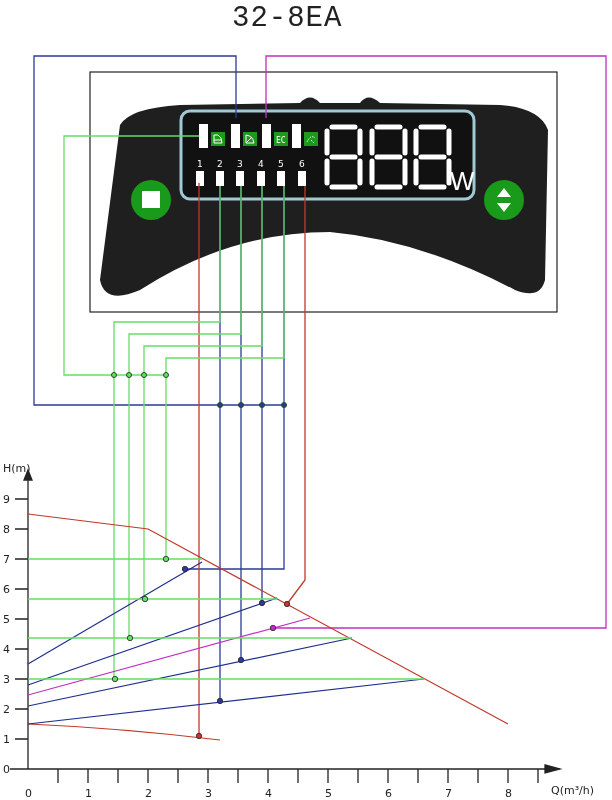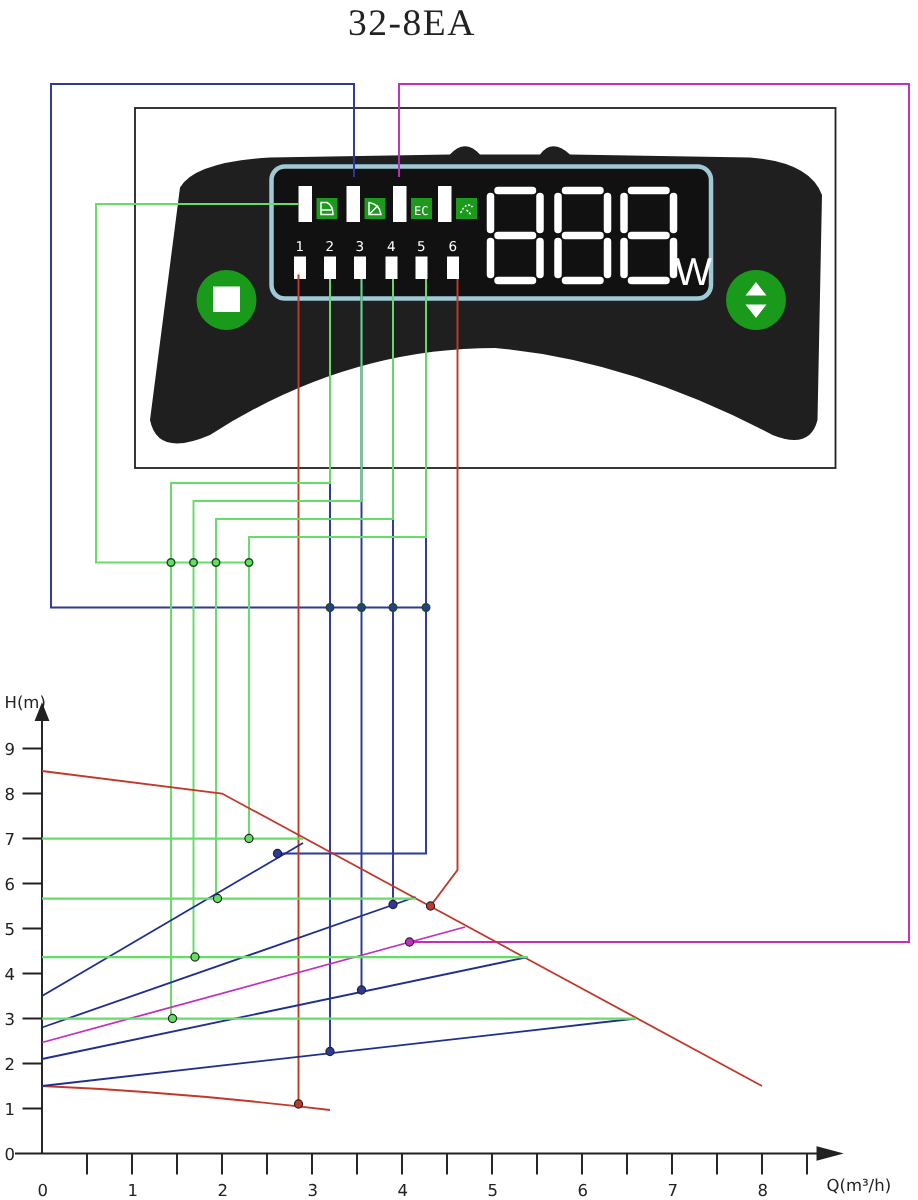--- a/index.html
+++ b/index.html
@@ -1,17 +1,17 @@
 <!DOCTYPE html>
 <html><head>
 <meta charset="utf-8">
 <style>
   html,body{margin:0;padding:0;background:#fff;}
   body{width:612px;height:800px;position:relative;overflow:hidden;font-family:"DejaVu Sans",sans-serif;}
-  #title{position:absolute;left:232px;top:2px;font-family:Liberation Serif, serif;font-size:25px;letter-spacing:1px;color:#222;font-weight:normal;}
+  #title{position:absolute;left:232px;top:2px;font-family:Liberation Mono, monospace;font-size:29px;letter-spacing:1px;color:#222;font-weight:normal;}
   svg{position:absolute;left:0;top:0;}
   .ax{font-family:"DejaVu Sans",sans-serif;font-size:11px;fill:#222;}
   .lcd{font-family:"DejaVu Sans",sans-serif;font-size:9px;fill:#fff;}
 </style>
 </head>
 <body>
 
 <div id="title">32-8EA</div>
 
 <svg width="612" height="800" viewBox="0 0 612 800">

